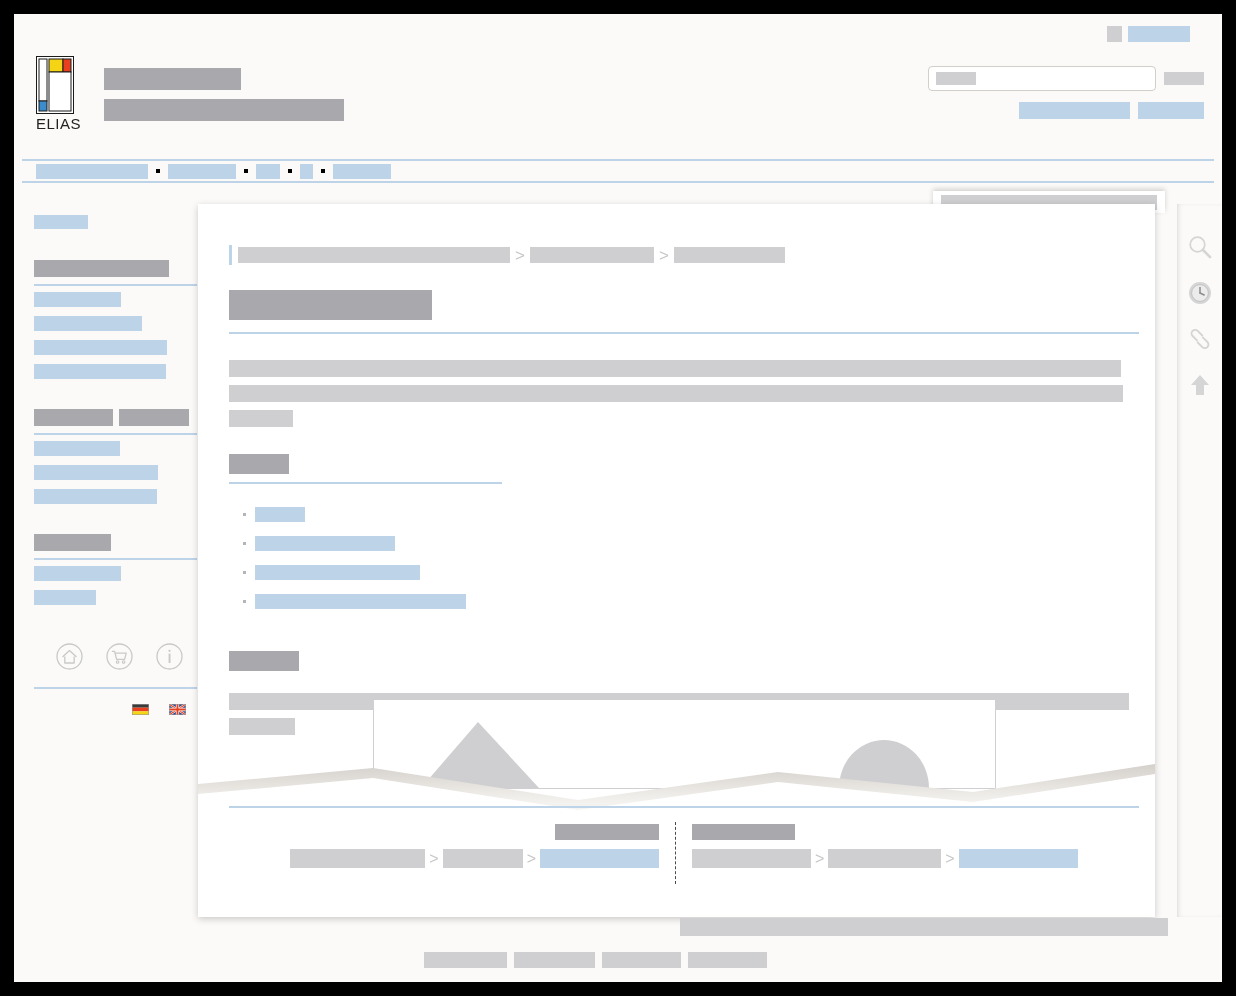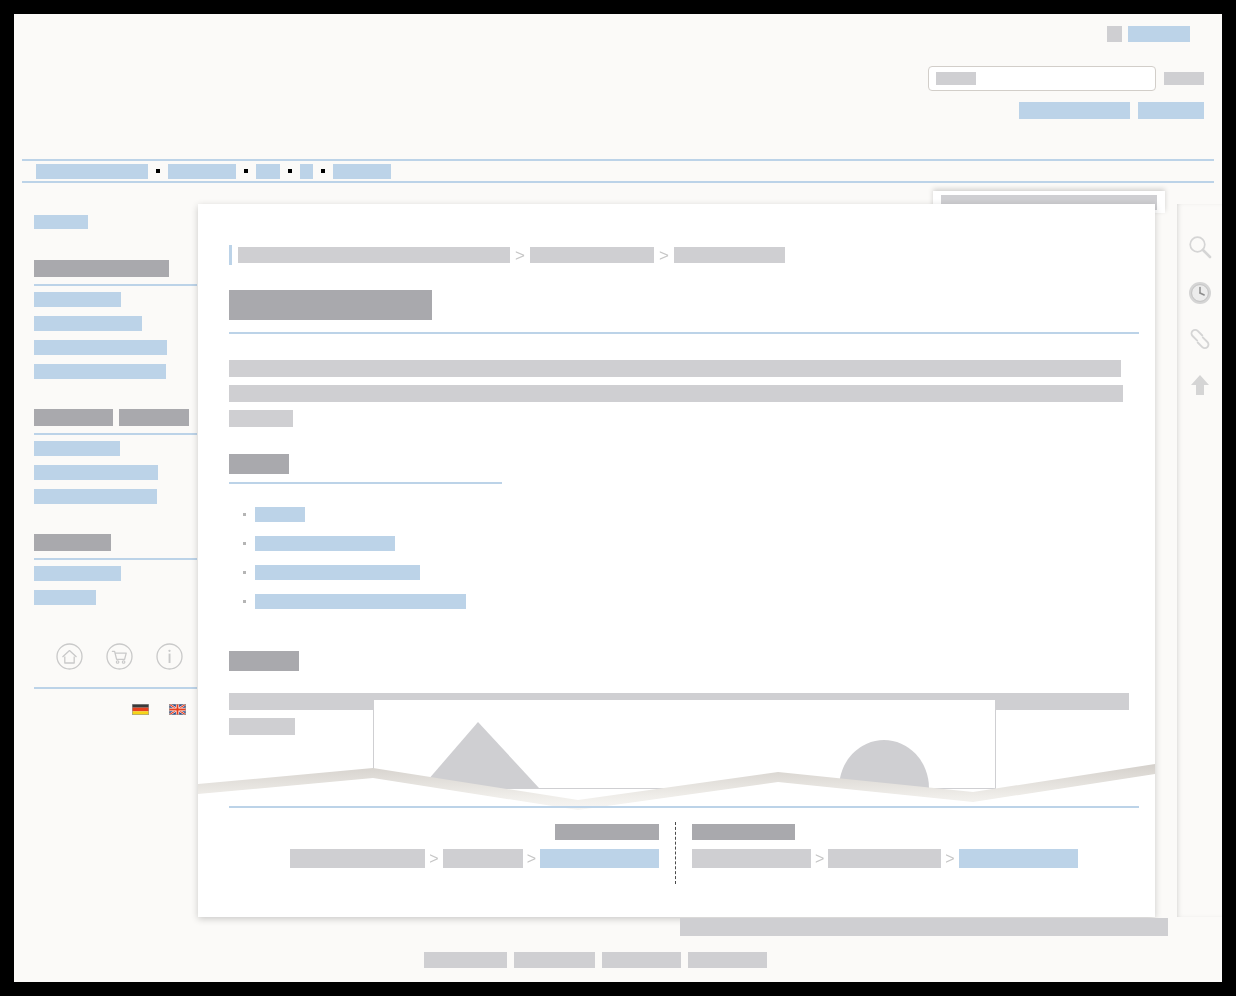--- a/index.html
+++ b/index.html
@@ -165,20 +165,39 @@
 </head>
 <body>
 
 <div class="page">
 
   <div class="topbar">
     <span class="rb rb-gray" style="width:15px;"></span>
     <span class="rb rb-blue" style="width:62px;"></span>
   </div>
 
+  <div class="brand">
+    <div class="logo-wrap">
+      <div class="logo-mark">
+        <svg width="38" height="58" viewBox="0 0 38 58">
+          <rect x="0.5" y="0.5" width="37" height="57" fill="#ffffff" stroke="#1a1a1a" stroke-width="1"></rect>
+          <rect x="3" y="3" width="8" height="42" fill="#ffffff" stroke="#1a1a1a" stroke-width="1"></rect>
+          <rect x="3" y="45" width="8" height="10" fill="#3a8ccc" stroke="#1a1a1a" stroke-width="1"></rect>
+          <rect x="13" y="3" width="14" height="13" fill="#f5d416" stroke="#1a1a1a" stroke-width="1"></rect>
+          <rect x="27" y="3" width="8" height="13" fill="#e8401f" stroke="#1a1a1a" stroke-width="1"></rect>
+          <rect x="13" y="16" width="22" height="39" fill="#ffffff" stroke="#1a1a1a" stroke-width="1"></rect>
+        </svg>
+      </div>
+      <div class="logo-text">ELIAS</div>
+    </div>
+    <div class="brand-titles">
+      <span class="rb rb-dark" style="width:137px;"></span>
+      <span class="rb rb-dark" style="width:240px;"></span>
+    </div>
+  </div>
 
   <div class="search-area">
     <div class="search-row">
       <div class="search-input">
         <span class="rb rb-gray" style="width:40px;"></span>
       </div>
       <div class="search-btn">
         <span class="rb rb-gray" style="width:40px;"></span>
       </div>
     </div>

